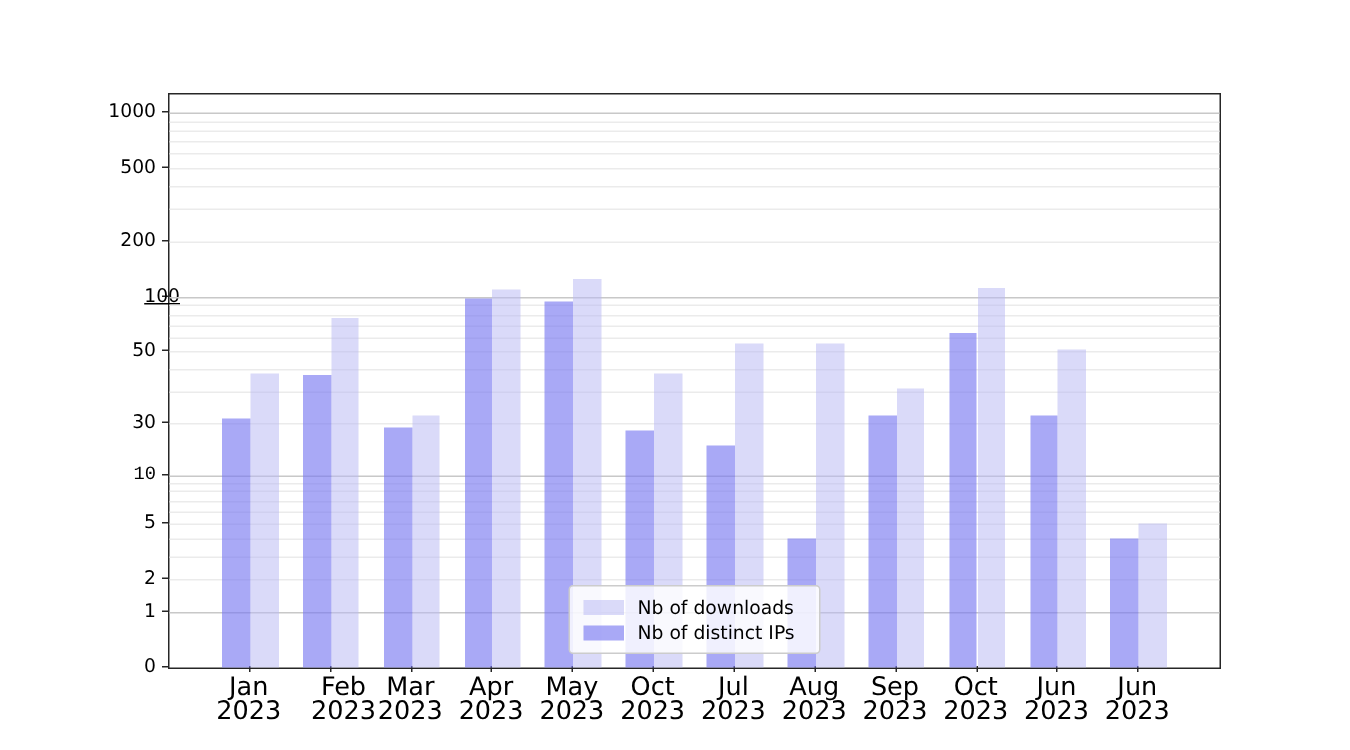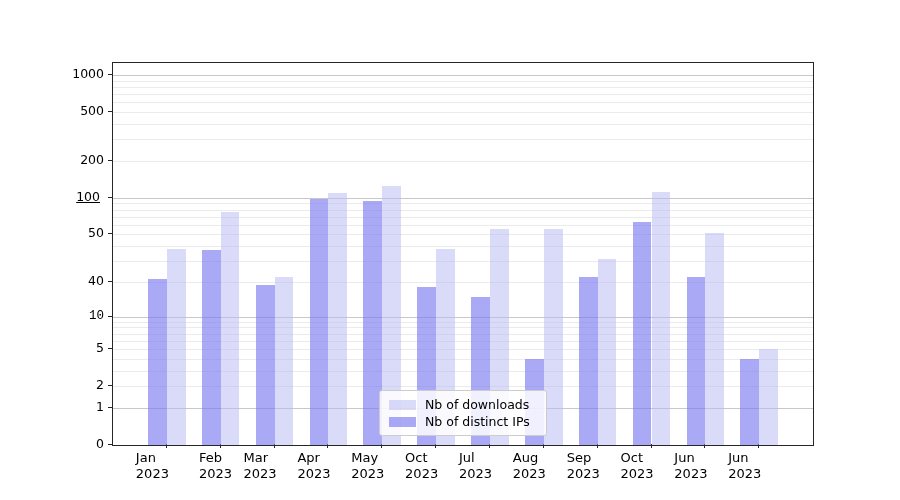--- a/index.html
+++ b/index.html
@@ -61,21 +61,22 @@
   }
   .xtick-mark {
     position: absolute;
     width: 1px;
     height: 4px;
     background: #262626;
   }
   .xtick-label {
     position: absolute;
     width: 60px;
-    font-size: 13px;
+    text-align: center;
+    font-size: 17px;
     color: #000000;
     line-height: 16px;
     white-space: pre-line;
   }
   .legend {
     position: absolute;
     left: 266px;  
     top: 327px;   
     width: 168px;
     background: rgba(255, 255, 255, 0.82);
@@ -175,25 +176,25 @@
     <div class="ytick-label" style="left: 44px; top: 437px;">0</div>
     <div class="ytick-mark" style="left: 108px; top: 406.878px;"></div>
     <div class="ytick-label" style="left: 44px; top: 399.878px;">1</div>
     <div class="ytick-mark" style="left: 108px; top: 385.164px;"></div>
     <div class="ytick-label" style="left: 44px; top: 378.164px;">2</div>
     <div class="ytick-mark" style="left: 108px; top: 348.042px;"></div>
     <div class="ytick-label" style="left: 44px; top: 341.042px;">5</div>
     <div class="ytick-mark" style="left: 108px; top: 315.58px;"></div>
     <div class="ytick-label" style="left: 44px; top: 308.58px; font-family: Liberation Mono, monospace;">10</div>
     <div class="ytick-mark" style="left: 108px; top: 280.95px;"></div>
-    <div class="ytick-label" style="left: 44px; top: 273.95px;">40</div>
+    <div class="ytick-label" style="left: 44px; top: 273.95px;">30</div>
     <div class="ytick-mark" style="left: 108px; top: 233.43px;"></div>
     <div class="ytick-label" style="left: 44px; top: 226.43px;">50</div>
     <div class="ytick-mark" style="left: 108px; top: 196.836px;"></div>
-    <div class="ytick-label" style="left: 40px; top: 189.836px; text-decoration: underline;">100</div>
+    <div class="ytick-label" style="left: 60px; top: 189.836px; text-decoration: underline;">100</div>
     <div class="ytick-mark" style="left: 108px; top: 159.98px;"></div>
     <div class="ytick-label" style="left: 44px; top: 152.98px;">200</div>
     <div class="ytick-mark" style="left: 108px; top: 111.068px;"></div>
     <div class="ytick-label" style="left: 44px; top: 104.068px;">500</div>
     <div class="ytick-mark" style="left: 108px; top: 74px;"></div>
     <div class="ytick-label" style="left: 44px; top: 67px;">1000</div>
     <div class="xtick-mark" style="left: 165.85px; top: 444px;"></div>
     <div class="xtick-label" style="left: 135.85px; top: 450px;">Jan
 2023</div>
     <div class="xtick-mark" style="left: 219.7px; top: 444px;"></div>

